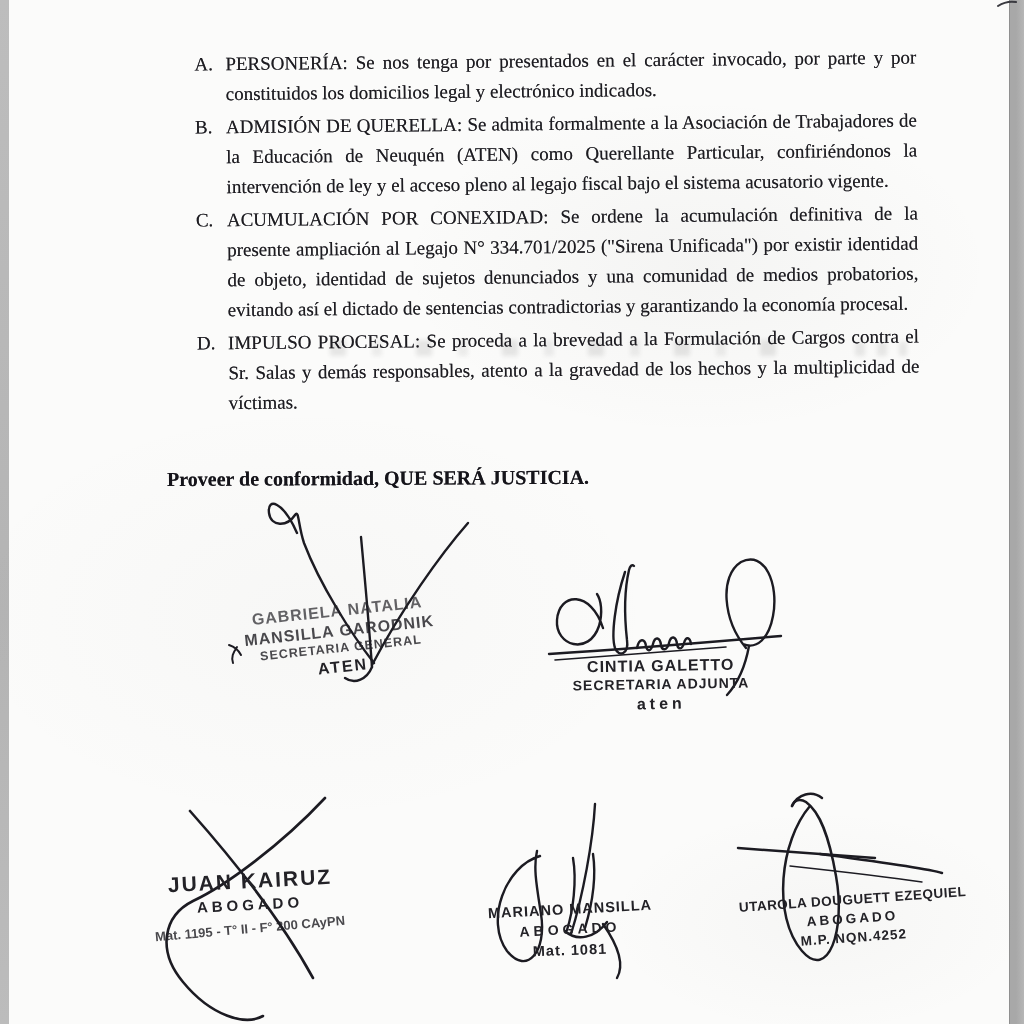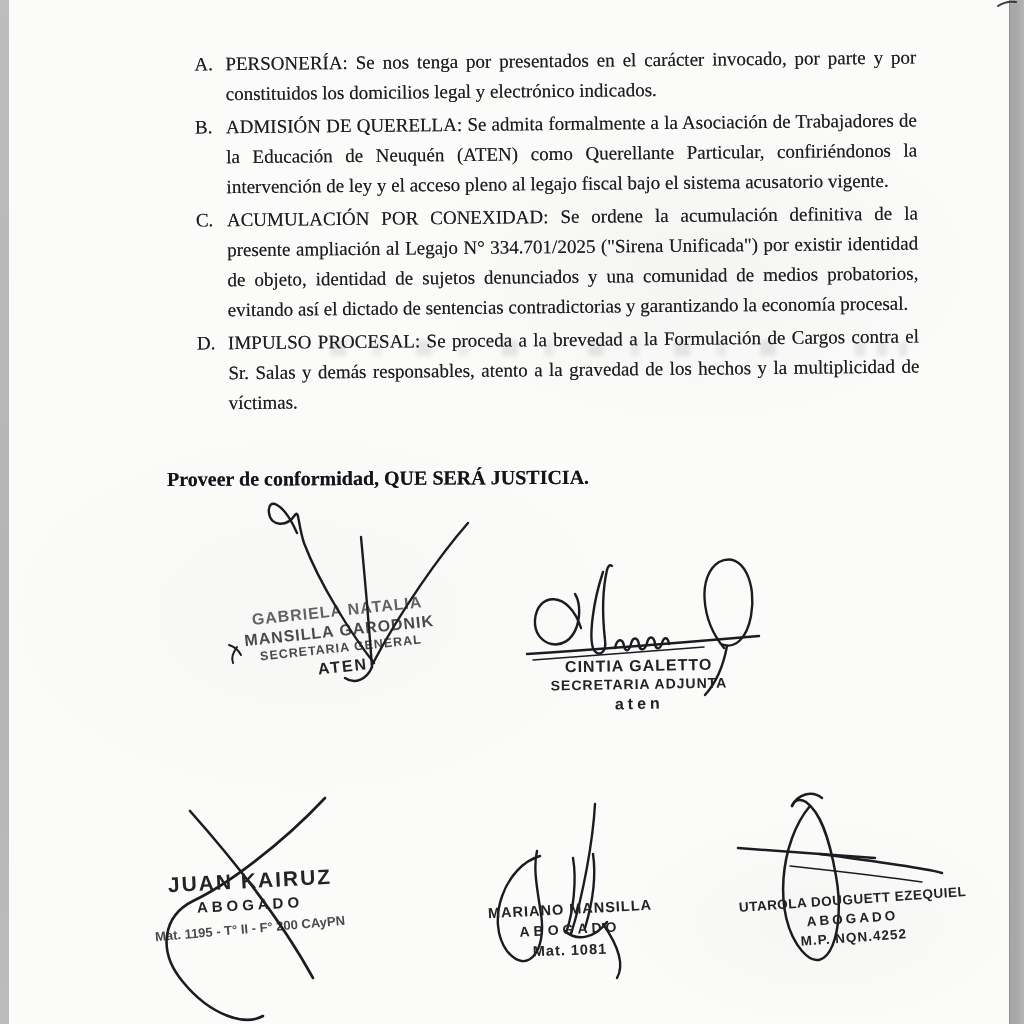--- a/index.html
+++ b/index.html
@@ -92,21 +92,21 @@
     </g>
   </svg>
   <div class="stamp" style="left:10px;top:108px;width:210px;transform:rotate(-6deg);">
     <div class="softer" style="font-size:16px;letter-spacing:1px;">GABRIELA NATALIA</div>
     <div class="soft" style="font-size:16px;letter-spacing:1px;">MANSILLA GARODNIK</div>
     <div class="soft" style="font-size:12.5px;letter-spacing:1px;">SECRETARIA GENERAL</div>
     <div style="font-size:16px;letter-spacing:2px;">ATEN</div>
   </div>
 </div>
 
-<div class="sig" style="left:519px;top:550px;width:250px;height:175px;text-decoration:underline;">
+<div class="sig" style="left:541px;top:550px;width:250px;height:175px;text-decoration:underline;">
   <svg width="250" height="175" viewBox="0 0 250 175">
     <g fill="none" stroke="#1c1b22" stroke-width="2.4" stroke-linecap="round">
       <path d="M 62 78 C 50 40 18 42 16 70 C 14 96 48 106 58 76 C 62 62 60 50 56 44"></path>
       <path d="M 84 22 C 74 52 70 86 74 98 C 78 108 88 104 86 90 C 84 72 82 46 88 20 C 89 16 91 14 93 16"></path>
       <path d="M 96 98 C 98 88 104 88 105 96 C 106 102 110 102 112 94 C 114 86 119 87 120 95 C 121 101 126 101 128 93 C 130 85 135 86 136 94 C 137 100 141 100 143 93 C 145 86 149 87 150 94"></path>
       <path d="M 205 98 C 182 70 178 26 200 12 C 224 0 238 34 232 66 C 228 88 216 100 202 94"></path>
       <path d="M 8 104 C 70 100 170 92 240 86"></path>
       <path d="M 14 110 C 70 106 130 101 185 97" stroke-width="1.6"></path>
       <path d="M 208 96 C 204 118 196 134 186 145"></path>
     </g>

